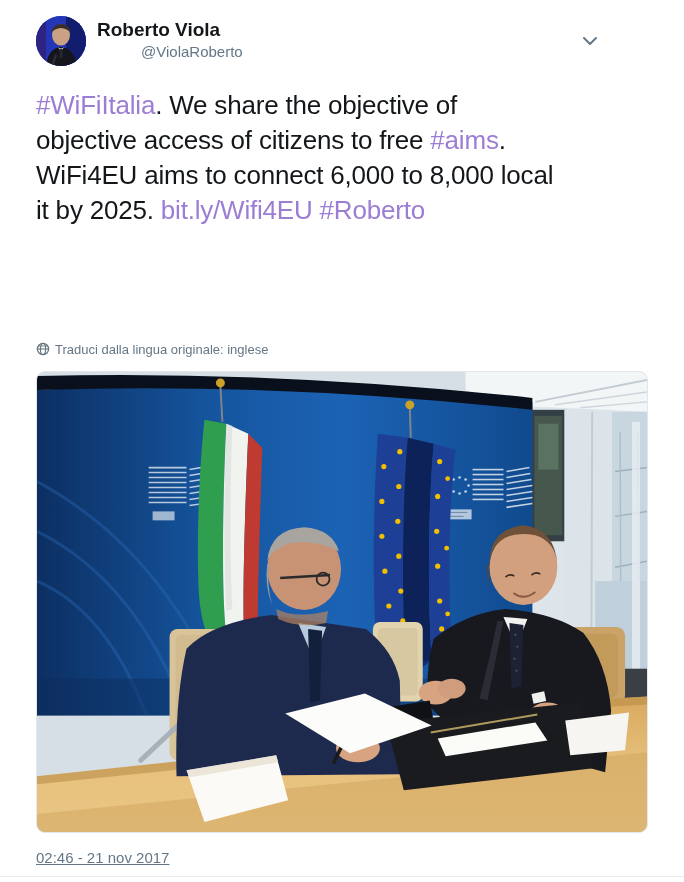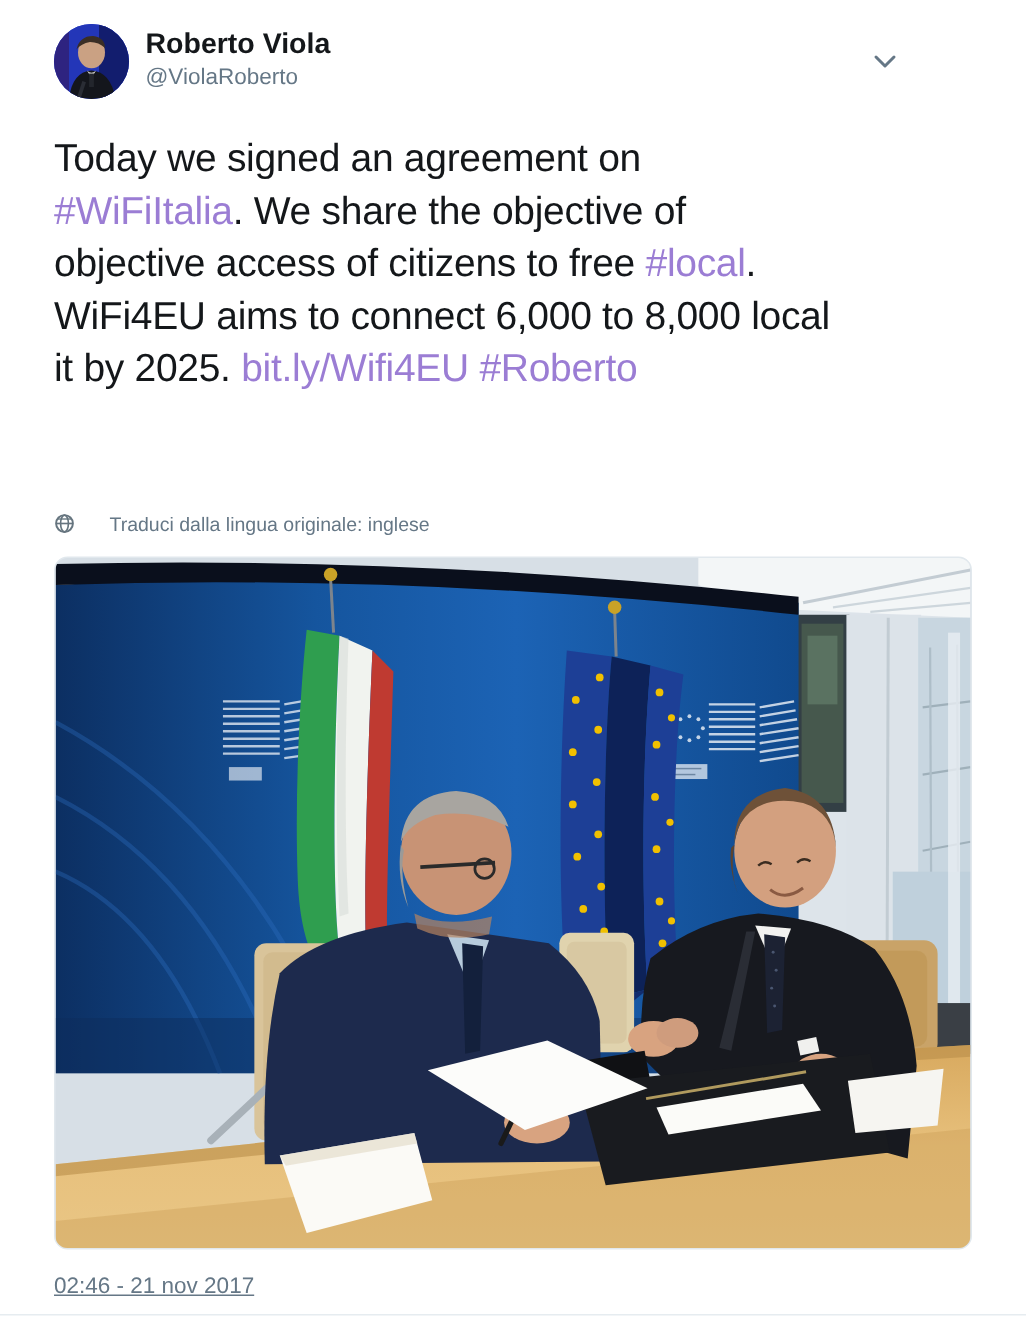--- a/index.html
+++ b/index.html
@@ -9,35 +9,35 @@
   html,body{width:684px; height:882px; background:#fff; overflow:hidden;
     font-family:"Liberation Sans", sans-serif; -webkit-font-smoothing:antialiased;}
   .card{position:relative; width:636px; height:882px; background:#fff;}
 
   
   .header{position:absolute; left:36px; top:14px; right:30px; height:56px;}
   .avatar{position:absolute; left:0; top:2px; width:50px; height:50px; border-radius:50%;
     overflow:hidden; background:#1b34c8; cursor:pointer;}
   .names{position:absolute; left:61px; top:4px;}
   .name{font-size:19px; font-weight:700; color:var(--text); line-height:24px;}
-  .handle{font-size:15px; color:var(--muted); line-height:20px;}
+  .handle{font-size:15px; color:var(--muted); line-height:20px;margin-left:44px;}
   .follow-btn{position:absolute; right:56px; top:11px; width:102px; height:33px;
     background:var(--accent); color:#fff; border:none; border-radius:17px;
     font-size:14px; font-weight:700; font-family:"Liberation Sans",sans-serif; cursor:pointer;}
   .chevron{position:absolute; right:8px; top:22px; cursor:pointer;}
 
   
   .tweet{position:absolute; left:36px; top:88px; width:608px;}
   .tline{font-size:26px; line-height:35px; color:var(--text); letter-spacing:-0.2px; white-space:nowrap;}
   .tlink{color:var(--accent); cursor:pointer;}
 
   
   .translate{position:absolute; left:36px; top:341px; height:16px; display:flex; align-items:center; cursor:pointer;}
   .translate svg{margin-right:5px;}
-  .translate-label{font-size:13px; color:var(--muted);margin-left:18px;}
+  .translate-label{font-size:13px; color:var(--muted);}
 
   
   .photo{position:absolute; left:36px; top:371px; width:612px; height:462px;
     border-radius:9px; overflow:hidden; border:1px solid #e1e8ed; cursor:pointer; background:#d7dfe6;}
   .photo svg{display:block; width:100%; height:100%;}
 
   
   .time{position:absolute; left:36px; top:849px; font-size:15px; color:var(--muted);text-decoration:underline;}
   .divider{position:absolute; left:0; top:876px; width:684px; height:1px; background:var(--divider);}
 </style>
@@ -63,23 +63,22 @@
     <div class="names">
       <div class="name">Roberto Viola</div>
       <div class="handle">@ViolaRoberto</div>
     </div>
     <svg class="chevron" width="16" height="10" viewBox="0 0 16 10">
       <polyline points="2,2 8,8 14,2" fill="none" stroke="#657786" stroke-width="2" stroke-linecap="round" stroke-linejoin="round"></polyline>
     </svg>
   </div>
 
   <div class="tweet">
-      <div class="tline"><span>Today we signed an agreement on</span></div>
       <div class="tline"><span class="tlink">#WiFiItalia</span><span>. We share the objective of</span></div>
-      <div class="tline"><span>objective access of citizens to free </span><span class="tlink">#local</span><span>.</span></div>
+      <div class="tline"><span>objective access of citizens to free </span><span class="tlink">#aims</span><span>.</span></div>
       <div class="tline"><span>WiFi4EU aims to connect 6,000 to 8,000 local</span></div>
       <div class="tline"><span>it by 2025. </span><span class="tlink">bit.ly/Wifi4EU</span><span> </span><span class="tlink">#Roberto</span></div>
     </div>
 
   <div class="translate">
     <svg width="14" height="14" viewBox="0 0 14 14">
       <circle cx="7" cy="7" r="5.6" fill="none" stroke="#66757f" stroke-width="1.3"></circle>
       <ellipse cx="7" cy="7" rx="2.6" ry="5.6" fill="none" stroke="#66757f" stroke-width="1.1"></ellipse>
       <line x1="1.6" y1="7" x2="12.4" y2="7" stroke="#66757f" stroke-width="1.1"></line>
       <line x1="2.4" y1="4" x2="11.6" y2="4" stroke="#66757f" stroke-width="0.9"></line>

